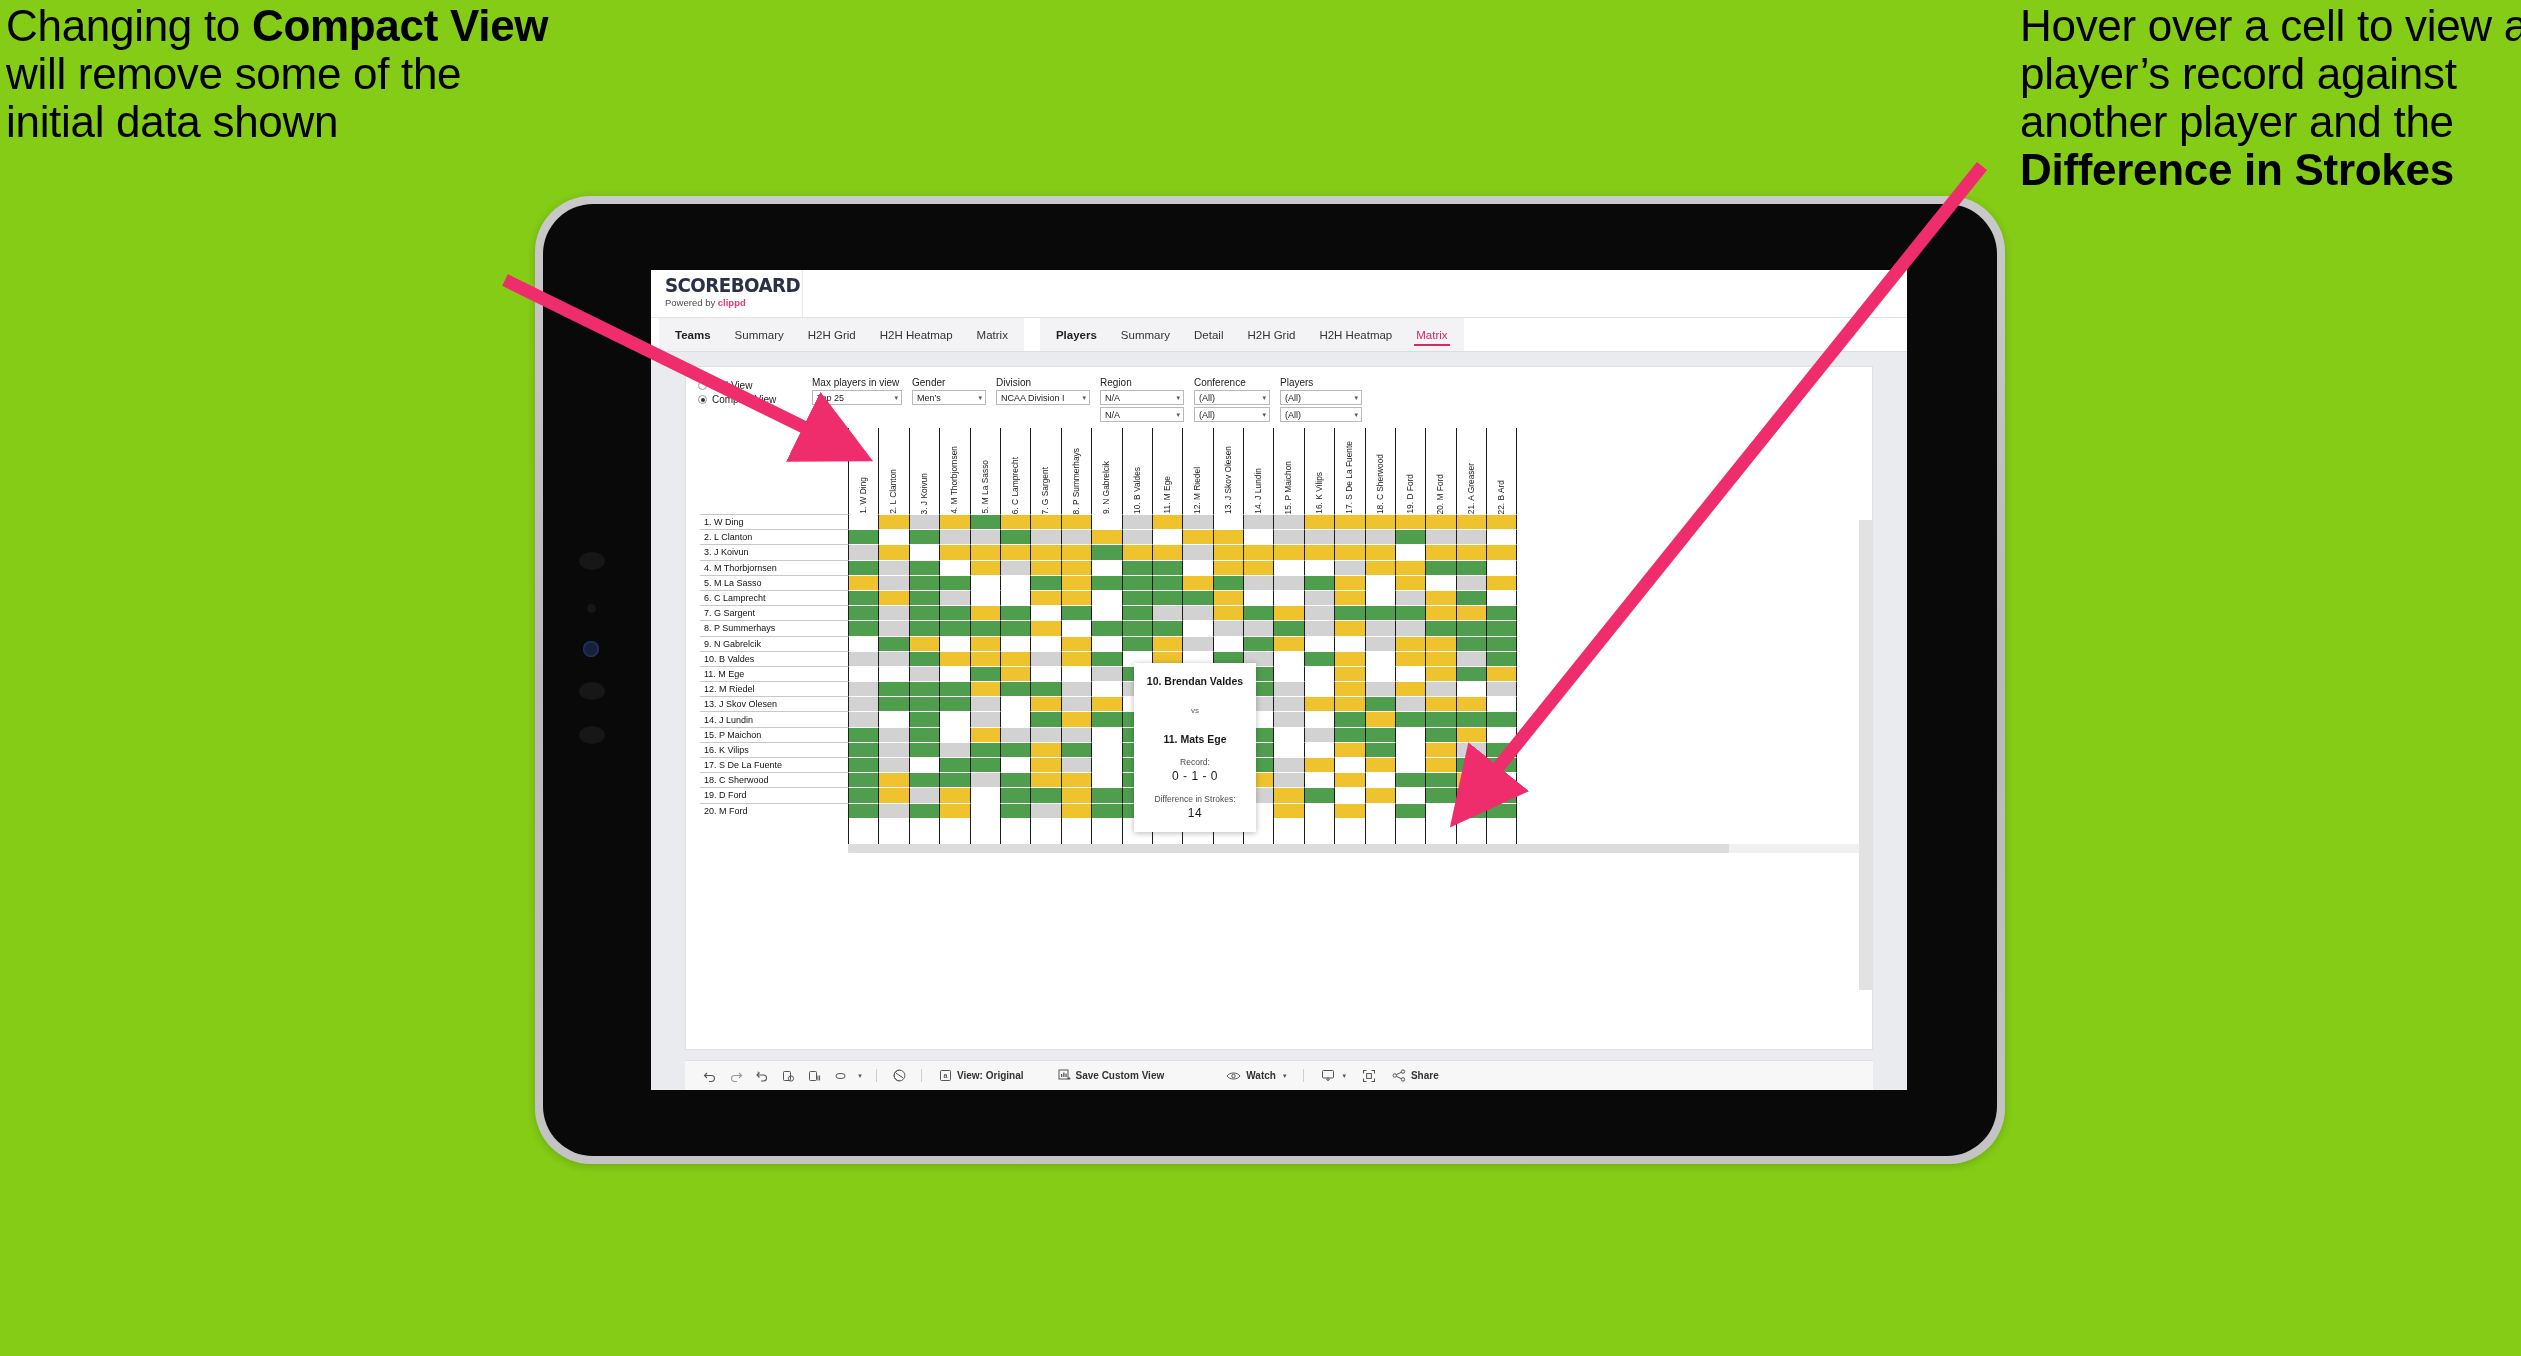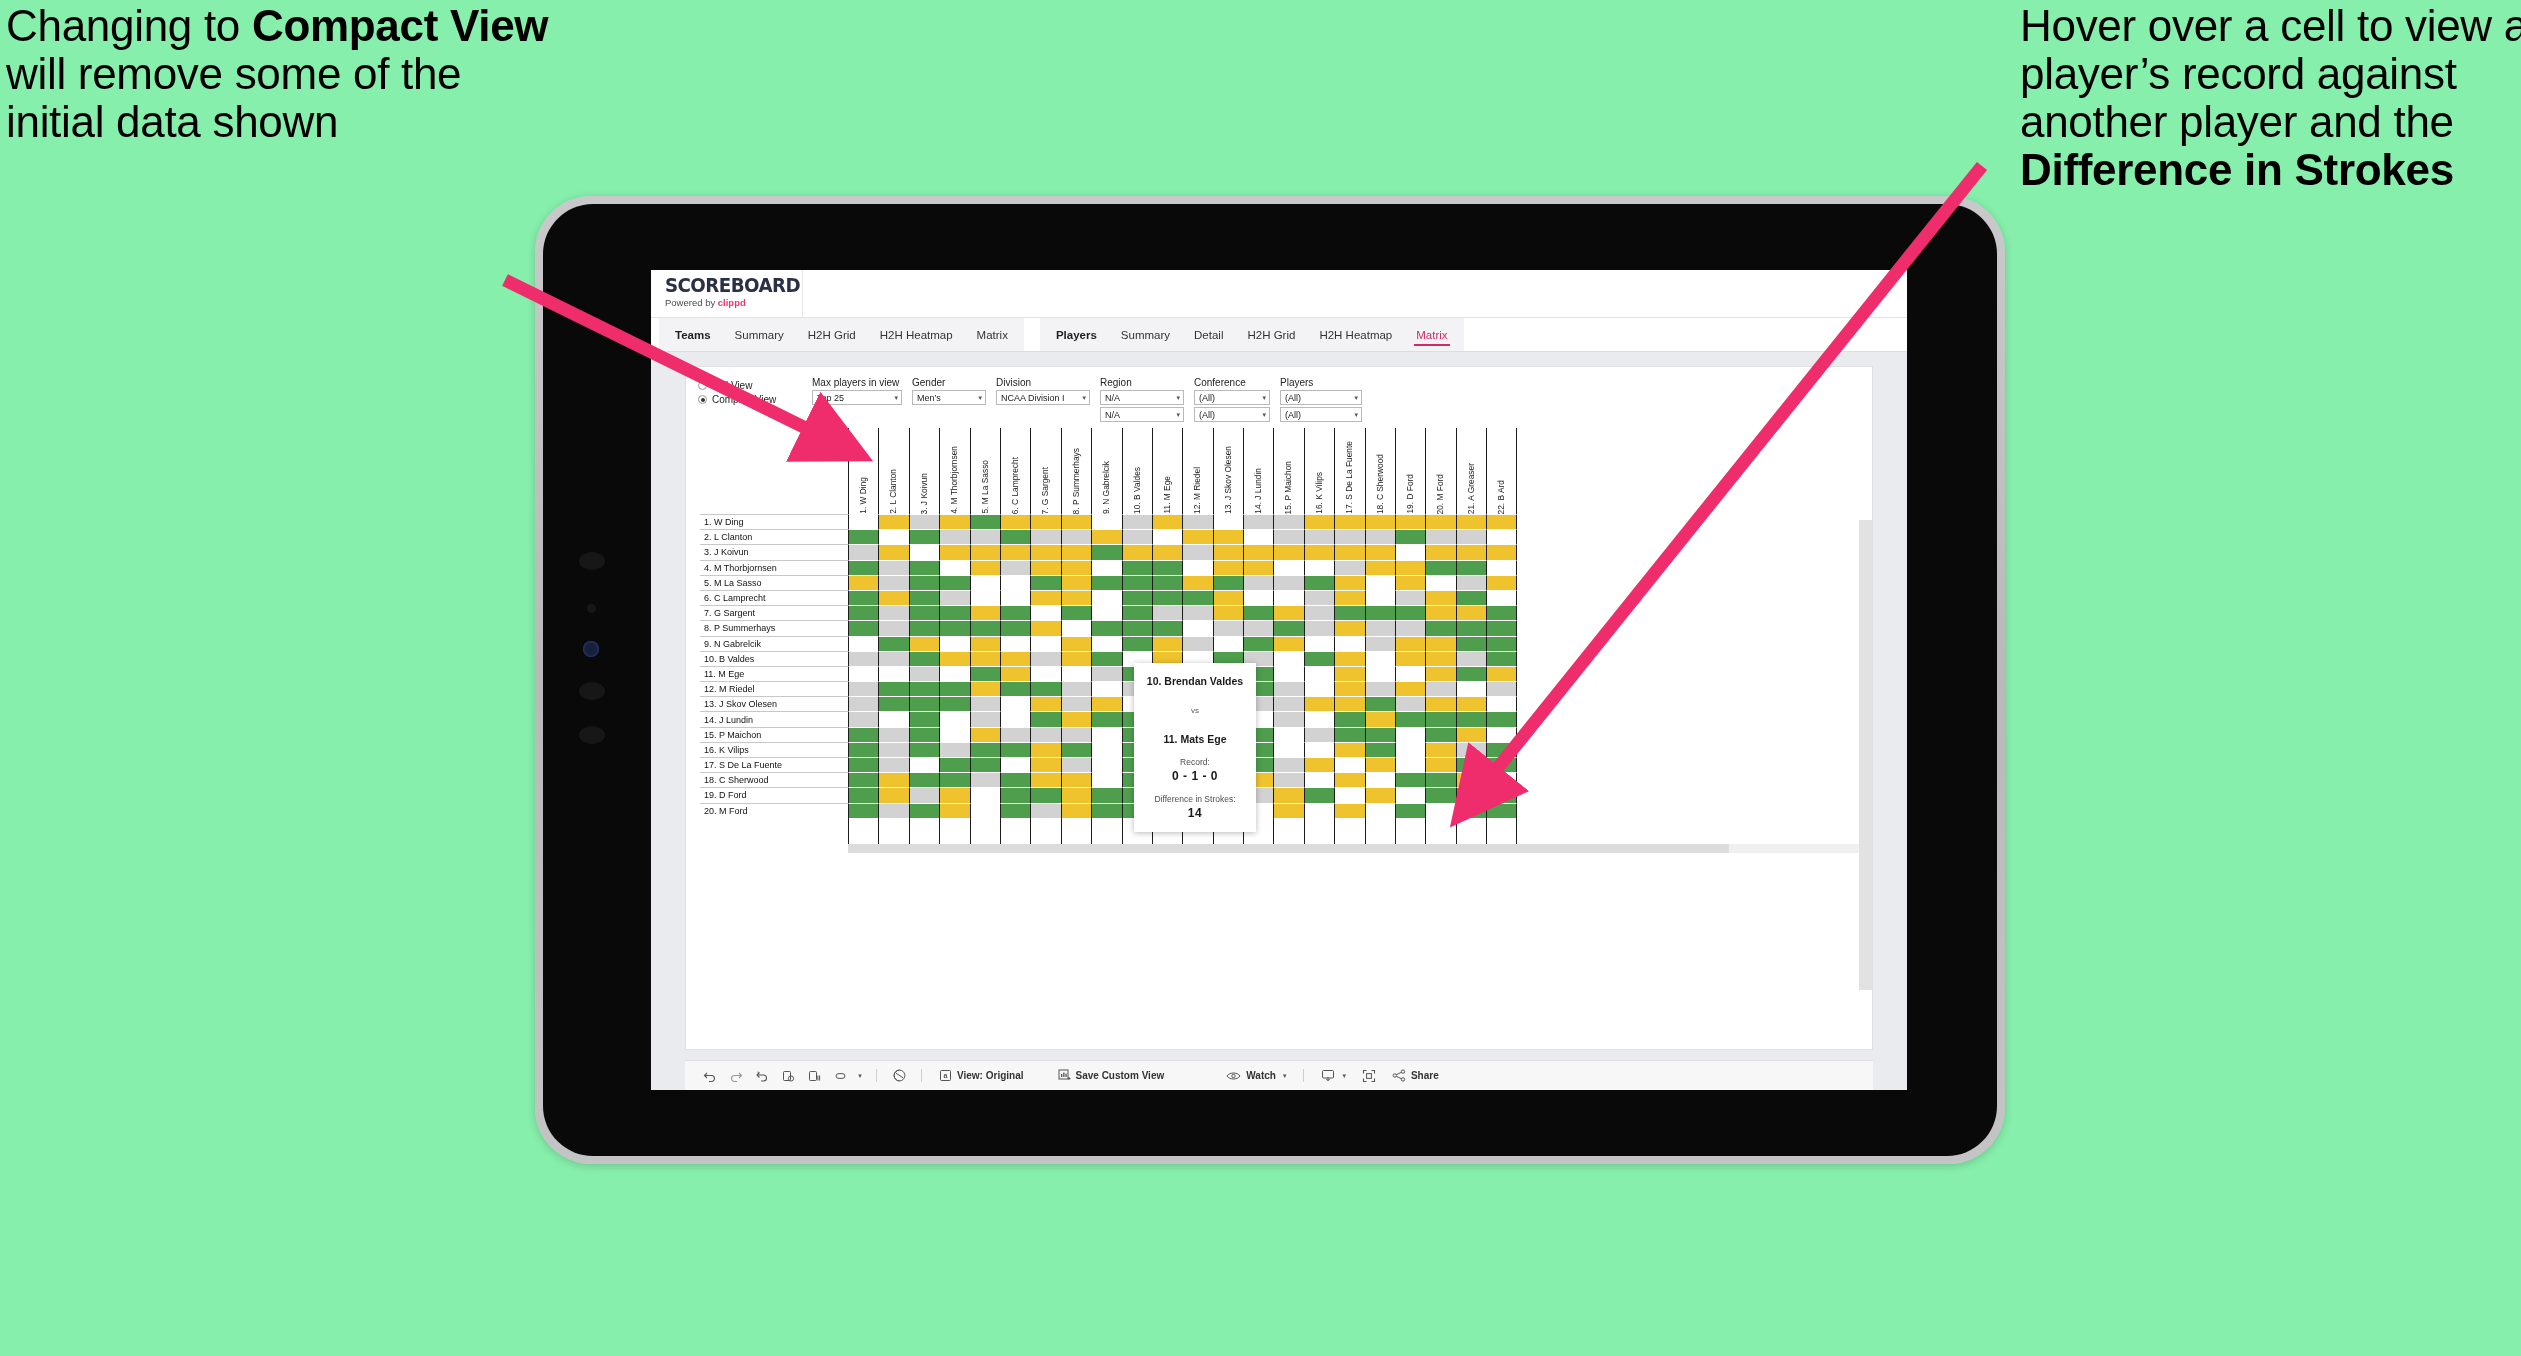--- a/index.html
+++ b/index.html
@@ -3,21 +3,21 @@
 <meta charset="utf-8">
 <style>
   * { box-sizing: border-box; }
   html, body {
     margin: 0; padding: 0;
     width: 2521px; height: 1356px;
     background: #ffffff;
     font-family: "Liberation Sans", sans-serif;
     overflow: hidden;
   }
-  #stage { position: relative; width: 2521px; height: 1356px; background:#86efac; }
+  #stage { position: relative; width: 2521px; height: 1356px; background:#84cc16; }
 
   
   .annot {
     position: absolute;
     font-size: 44px;
     line-height: 1.09;
     color: #000;
     font-weight: 400;
     letter-spacing: -0.3px;
   }
@@ -208,21 +208,21 @@
     background:#fff;
     box-shadow:0 1px 6px rgba(0,0,0,.28);
     padding:12px 8px 12px 8px;
     text-align:center;
     z-index:20;
   }
   .tt-name { font-size:10.5px; font-weight:700; color:#1a1a1a; line-height:1.25; }
   .tt-vs { font-size:8px; color:#5c5c5c; margin:18px 0; }
   .tt-gap { height:11px; }
   .tt-cap { font-size:8.5px; color:#4d4d4d; }
-  .tt-val { font-size:12px; font-weight:700; color:#1a1a1a; margin-top:2px; letter-spacing:.5px; }
+  .tt-val { font-size:12px; font-weight:400; color:#1a1a1a; margin-top:2px; letter-spacing:.5px; }
 
   
   #toolbar {
     position:absolute; left:34px; right:34px; bottom:0;
     height:30px; background:#f7f7f7;
     border-top:1px solid #e0e0e0;
     display:flex; align-items:center;
     padding:0 12px; gap:0;
     font-size:10px; color:#3a3a3a;
   }

